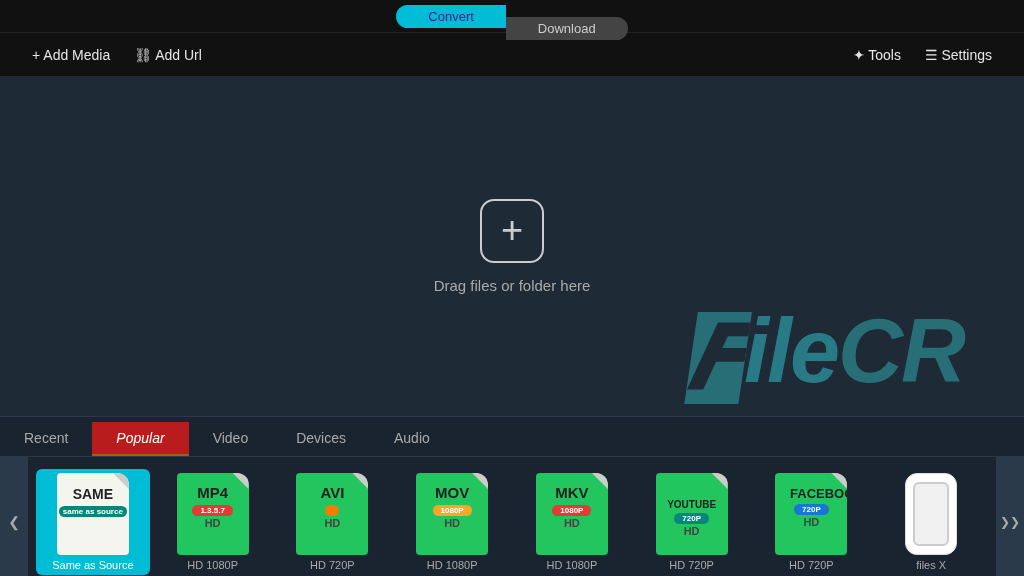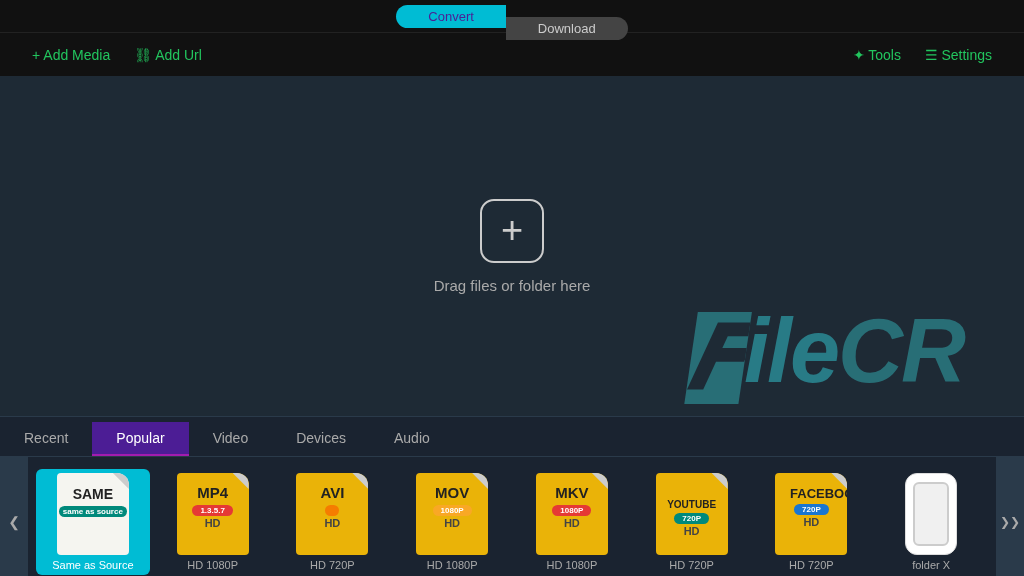--- a/index.html
+++ b/index.html
@@ -46,21 +46,21 @@
       align-items: center;
       background: #111;
       height: 44px;
       padding: 0 20px;
       border-top: 1px solid #222;
     }
     .menu-item {
       display: flex;
       align-items: center;
       gap: 6px;
-      color: #22c55e;
+      color: #e5e5e5;
       font-size: 14px;
       cursor: pointer;
       padding: 4px 12px;
     }
     .menu-spacer { flex: 1; }
 
     
     .main-area {
       background: #1e2a35;
       height: 340px;
@@ -141,22 +141,23 @@
     }
     .tab {
       padding: 8px 24px;
       font-size: 14px;
       cursor: pointer;
       color: #aaa;
       border-bottom: 2px solid transparent;
     }
     .tab.active {
       color: #fff;
-      background: #4c1d95;
-      border-bottom: 2px solid #a21caf;
+      background: #b91c1c;
+      border-bottom: 2px solid #a16207;
+      font-style: italic;
     }
 
     
     .format-row-wrapper {
       display: flex;
       align-items: center;
       height: 130px;
       position: relative;
     }
     .arrow-btn {
@@ -202,21 +203,21 @@
       text-align: center;
     }
     .format-card.selected .format-card-label {
       color: #fff;
     }
 
     
     .doc-icon {
       width: 72px;
       height: 82px;
-      background: #eab308;
+      background: #22c55e;
       border-radius: 4px 12px 4px 4px;
       position: relative;
       display: flex;
       flex-direction: column;
       align-items: center;
       justify-content: flex-start;
       overflow: hidden;
     }
     .doc-corner {
       position: absolute;
@@ -394,20 +395,20 @@
           <div class="doc-badge badge-blue" style="font-size:8px;">720P</div>
           <div class="doc-sub">HD</div>
         </div>
         <div class="format-card-label">HD 720P</div>
       </div>
 
       <div class="format-card iphone-card">
         <div class="doc-icon" style="background:#fff;border:1px solid #ddd;width:52px;height:82px;border-radius:12px;display:flex;align-items:center;justify-content:center;">
           <div class="iphone-screen"></div>
         </div>
-        <div class="format-card-label">folder X</div>
+        <div class="format-card-label">files X</div>
       </div>
 
     </div>
 
     <div class="arrow-btn" style="font-size:12px;">❯❯</div>
   </div>
 </div>
 
 </body></html>

